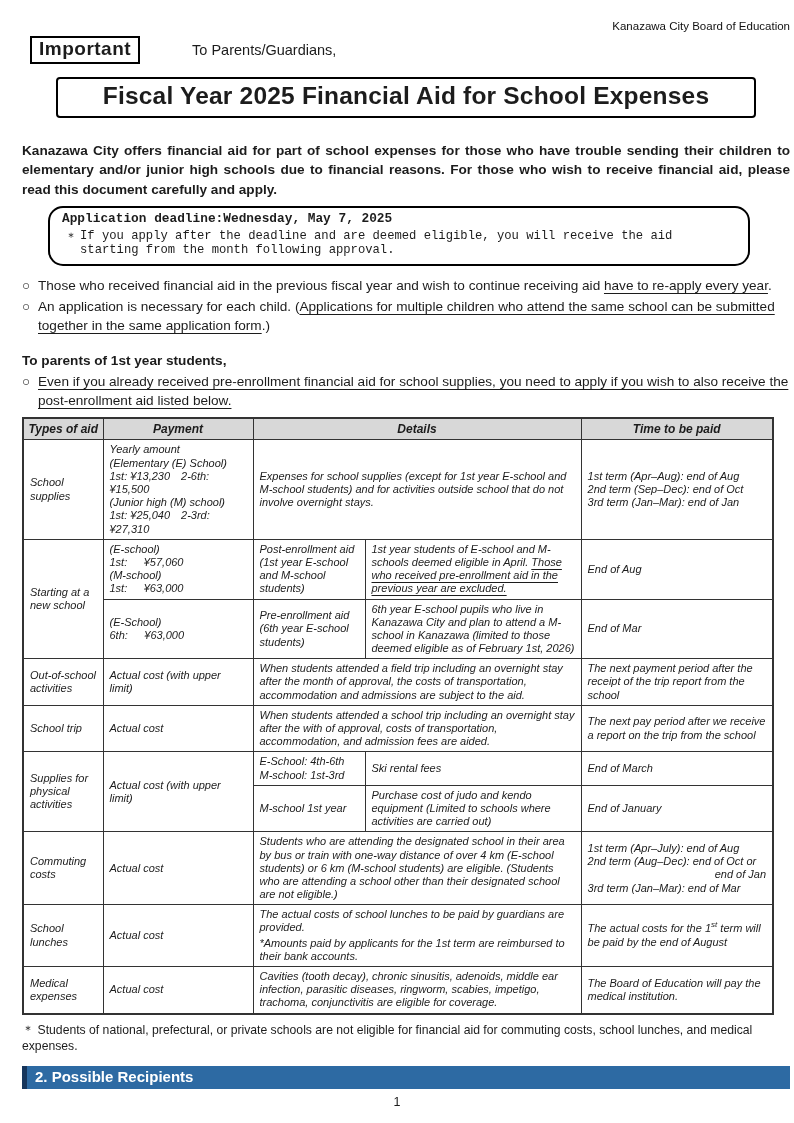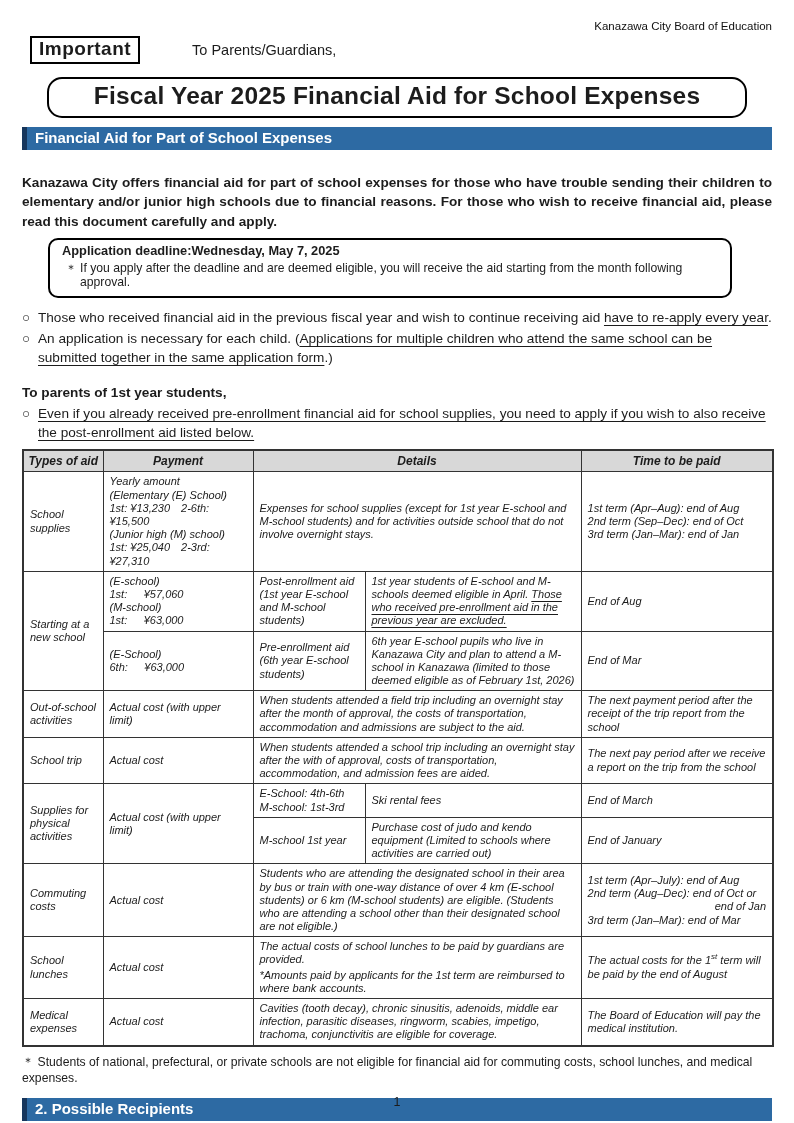--- a/index.html
+++ b/index.html
@@ -2,52 +2,53 @@
 <html><head>
 <meta charset="utf-8">
 <style>
   * { margin:0; padding:0; box-sizing:border-box; }
   html,body { background:#ffffff; }
   body {
     width:794px; height:1123px; overflow:hidden;
     font-family:"Liberation Sans", sans-serif;
     color:#1c1c1c;
   }
-  .page { width:794px; height:1123px; padding:20px 22px 0 22px; position:relative; background:#fff; }
+  .page { width:794px; height:1123px; padding:20px 4px 0 22px; position:relative; background:#fff; }
 
   .hdr-right { text-align:right; font-size:11.5px; color:#111; }
 
   .imp-row { display:flex; align-items:center; margin:4px 0 0 8px; }
   .imp-box { display:inline-block; border:2px solid #000; font-size:19px; font-weight:bold; padding:0 7px 2px 7px; letter-spacing:.5px; }
   .salutation { font-size:14.5px; margin-left:52px; }
 
   .title-box {
     margin:13px auto 0 auto; width:700px;
-    border:2px solid #000; border-radius:15px;
+    border:2px solid #000; border-radius:4px;
     text-align:center; font-size:24.5px; font-weight:bold;
     padding:3px 0 6px 0; letter-spacing:.2px;
   }
 
   .banner {
     margin-top:9px; background:#2d6aa3; color:#fff;
     font-weight:bold; font-size:15px;
     padding:2px 10px 4px 8px;
     border-left:5px solid #16365c;
   }
   .banner.sec { margin-top:13px; }
 
   .intro {
     margin-top:23px; font-weight:bold; font-size:13.6px;
     line-height:1.42; text-align:justify;
   }
 
   .deadline-box {
     margin:7px 40px 0 26px;
-    border:2px solid #000; border-radius:10px;
+    border:2px solid #000; border-radius:15px;
     padding:3px 14px 7px 12px;
+    font-family:Liberation Mono, monospace;
   }
   .dl-title { font-weight:bold; font-size:12.8px; }
   .dl-note { font-size:12.2px; margin-top:3px; display:flex; }
   .dl-note .ast { width:18px; text-align:center; flex:none; }
 
   .bullets { margin-top:10px; font-size:13.6px; line-height:1.4; }
   .bullet { display:flex; margin-top:2px; }
   .bullet .marker { width:16px; flex:none; }
   .bullet .btext { flex:1; text-align:left; }
   .u { text-decoration:underline; text-underline-offset:2.5px; }
@@ -82,21 +83,20 @@
 
   <div class="hdr-right">Kanazawa City Board of Education</div>
 
   <div class="imp-row">
     <span class="imp-box">Important</span>
     <span class="salutation">To Parents/Guardians,</span>
   </div>
 
   <div class="title-box">Fiscal Year 2025 Financial Aid for School Expenses</div>
 
-  <div class="banner">Financial Aid for Part of School Expenses</div>
 
   <p class="intro">Kanazawa City offers financial aid for part of school expenses for those who have trouble sending their children to elementary and/or junior high schools due to financial reasons. For those who wish to receive financial aid, please read this document carefully and apply.</p>
 
   <div class="deadline-box">
     <div class="dl-title">Application deadline:Wednesday, May 7, 2025</div>
     <div class="dl-note">
       <span class="ast">＊</span>
       <span>If you apply after the deadline and are deemed eligible, you will receive the aid starting from the month following approval.</span>
     </div>
   </div>
@@ -213,21 +213,21 @@
         <div class="line ar">end of Jan</div>
         <div class="line">3rd term (Jan–Mar): end of Mar</div>
       </td>
     </tr>
 
     <tr>
       <td class="typ">School lunches</td>
       <td>Actual cost</td>
       <td colspan="2">
         <div class="line">The actual costs of school lunches to be paid by guardians are provided.</div>
-        <div class="line d2">*Amounts paid by applicants for the 1st term are reimbursed to where bank accounts.</div>
+        <div class="line d2">*Amounts paid by applicants for the 1st term are reimbursed to their bank accounts.</div>
       </td>
       <td><span>The actual costs for the 1</span><sup>st</sup><span> term will be paid by the end of August</span></td>
     </tr>
 
     <tr>
       <td class="typ">Medical expenses</td>
       <td>Actual cost</td>
       <td colspan="2">Cavities (tooth decay), chronic sinusitis, adenoids, middle ear infection, parasitic diseases, ringworm, scabies, impetigo, trachoma, conjunctivitis are eligible for coverage.</td>
       <td>The Board of Education will pay the medical institution.</td>
     </tr>

